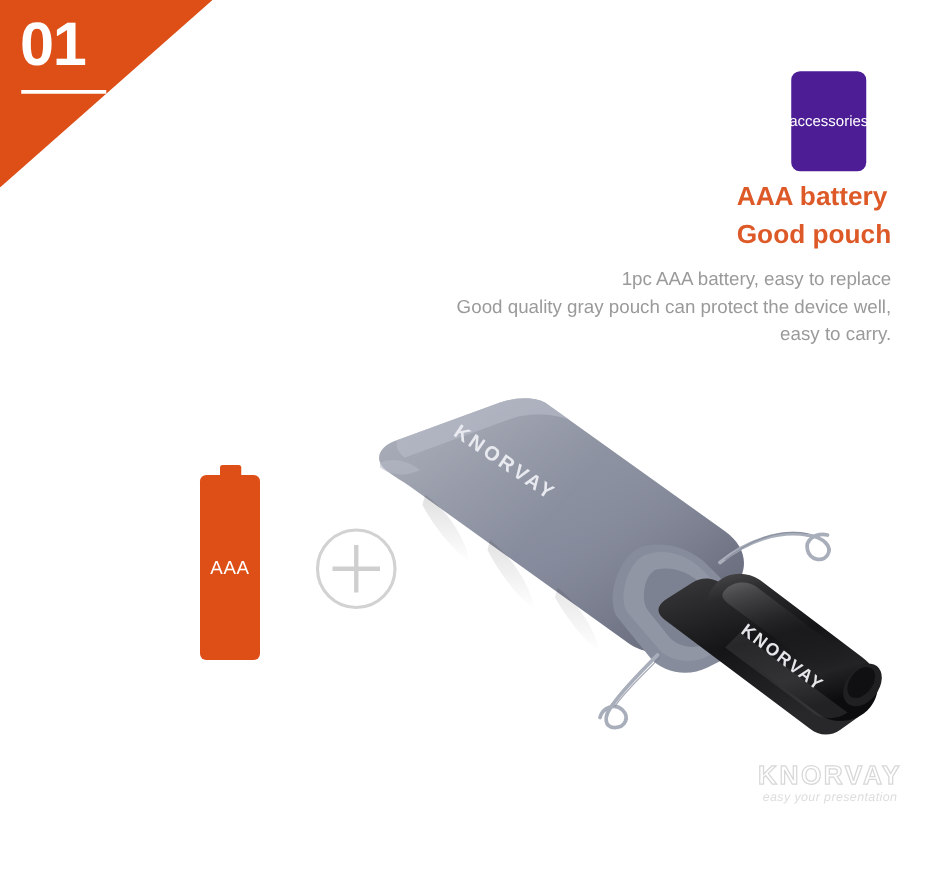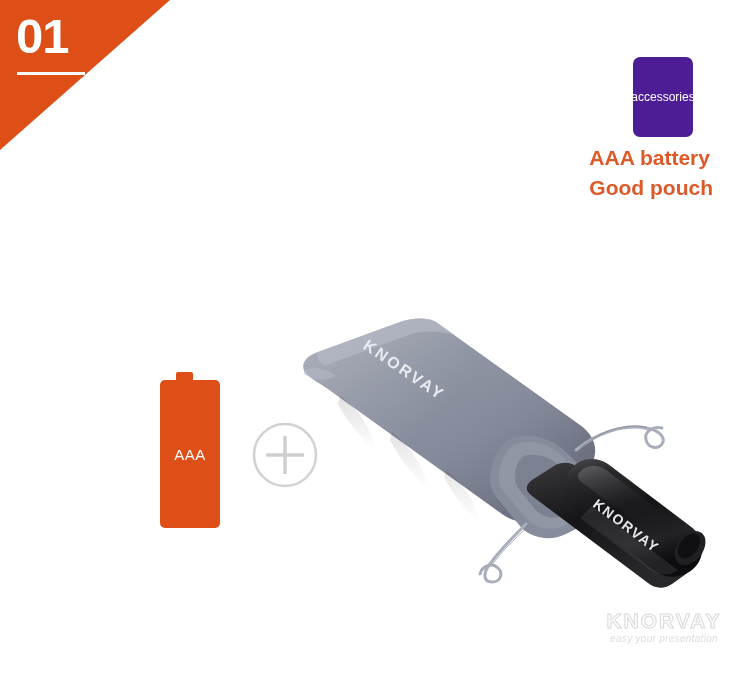--- a/index.html
+++ b/index.html
@@ -102,21 +102,21 @@
     top: 0;
     width: 17px;
     height: 10px;
     background: #DD4F17;
     border-radius: 2px 2px 0 0;
   }
   .battery-body {
     position: absolute;
     left: 0;
     top: 8px;
-    width: 60px;
+    width: 48px;
     height: 148px;
     background: #DD4F17;
     border-radius: 5px;
     display: flex;
     align-items: center;
     justify-content: center;
   }
   .battery-label {
     color: #ffffff;
     font-size: 15px;
@@ -177,20 +177,25 @@
 
   <div class="badge">
     <span class="badge-label">accessories</span>
   </div>
 
   <div class="headline">
     <div>AAA battery</div>
     <div>Good pouch</div>
   </div>
 
+  <div class="description">
+    <div>1pc AAA battery, easy to replace</div>
+    <div>Good quality gray pouch can protect the device well,</div>
+    <div>easy to carry.</div>
+  </div>
 
   <div class="battery">
     <div class="battery-cap"></div>
     <div class="battery-body">
       <span class="battery-label">AAA</span>
     </div>
   </div>
 
   <div class="plus-circle">
     <svg width="66" height="66" viewBox="0 0 66 66">

